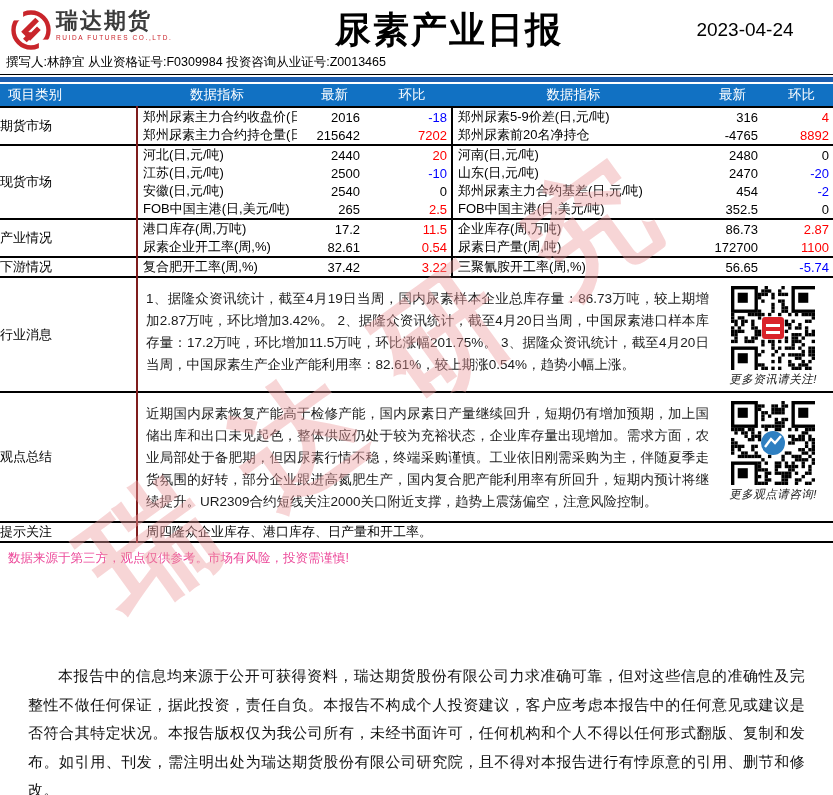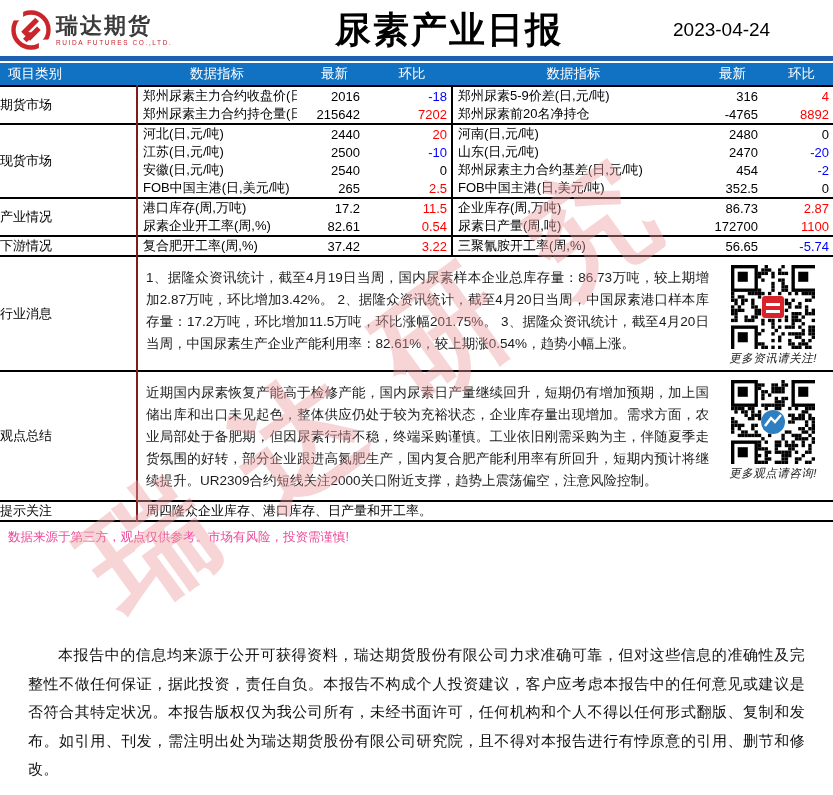--- a/index.html
+++ b/index.html
@@ -18,27 +18,27 @@
     position: absolute; left: 100px; top: 520px;
     font-size: 125px; line-height: 125px; letter-spacing: 55px;
     font-weight: bold; white-space: nowrap;
     color: rgba(236,154,158,0.42);
     transform: rotate(-36deg); transform-origin: 0 50%;
     pointer-events: none; z-index: 6;
   }
 
   
   .hdr { display:flex; align-items:center; padding: 8px 10px 2px 10px; height: 54px; }
-  .logo-wrap { display:flex; align-items:center; width: 215px; }
+  .logo-wrap { display:flex; align-items:flex-start; width: 215px; }
   .logo-icon { width:42px; height:42px; flex:0 0 42px; }
   .logo-txt { margin-left:4px; }
   .logo-cn { font-size:22px; font-weight:bold; color:#3b3b3b; letter-spacing:2px; line-height:24px;}
   .logo-en { font-size:6.5px; color:#c9252b; letter-spacing:1.6px; line-height:9px; }
   .title { flex:1; text-align:center; font-size:36px; font-weight:bold; letter-spacing:2px; }
-  .date { width:150px; text-align:left; font-size:19px; padding-right:6px; }
+  .date { width:150px; text-align:center; font-size:19px; padding-right:6px; }
 
   
   .byline { font-size:12.5px; padding: 0 0 3px 6px; border-bottom:1px solid #000; }
   .bluebar { height:5px; background:#1d5fb0; margin-top:2px; }
 
   
   table { width:833px; border-collapse:collapse; table-layout:fixed; margin-top:2px; }
   thead th {
     background:#1171c3; color:#fff; font-weight:normal; font-size:13.5px;
     height:23px; padding:0; text-align:center;
@@ -93,20 +93,21 @@
       </svg>
       <div class="logo-txt">
         <div class="logo-cn">瑞达期货</div>
         <div class="logo-en">RUIDA FUTURES CO.,LTD.</div>
       </div>
     </div>
     <div class="title">尿素产业日报</div>
     <div class="date">2023-04-24</div>
   </div>
 
+  <div class="byline">撰写人:林静宜 从业资格证号:F0309984 投资咨询从业证号:Z0013465</div>
   <div class="bluebar"></div>
 
   <table id="report-table">
     <colgroup>
       <col style="width:137px">
         <col style="width:160px">
         <col style="width:75px">
       <col style="width:80px">
         <col style="width:243px">
         <col style="width:75px">

